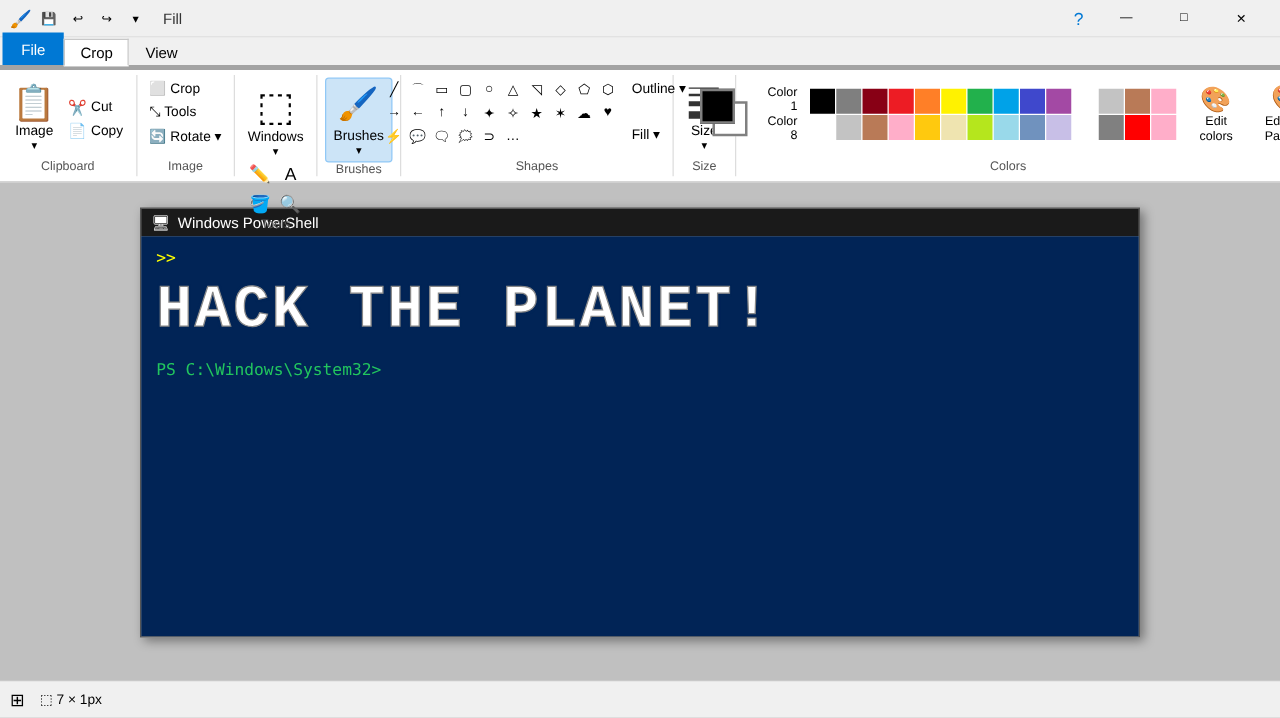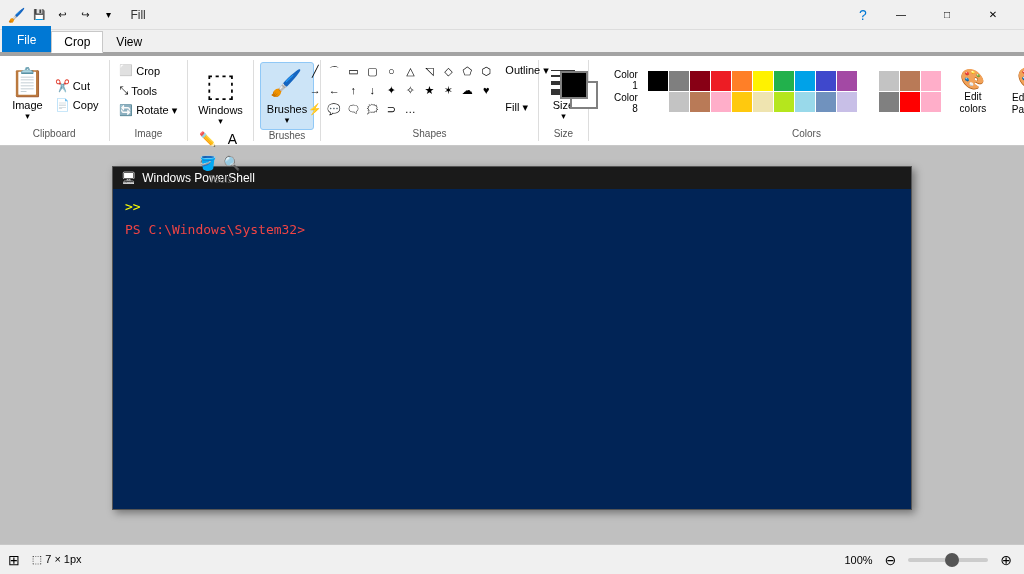--- a/index.html
+++ b/index.html
@@ -343,21 +343,21 @@
         2px 2px 0 #012456,
         0 0 0 #aaa;
       letter-spacing: 2px;
       line-height: 1.1;
       padding: 5px 0;
       
       -webkit-text-stroke: 1px #888;
       position: relative;
     }
     #ps-prompt-bottom {
-      color: #ef4444;
+      color: #22c55e;
       font-family: Consolas, monospace;
       font-size: 13px;
       margin-top: 8px;
     }
 
     
     #status-bar {
       height: 30px;
       background: #f0f0f0;
       border-top: 1px solid #c8c8c8;
@@ -618,34 +618,27 @@
 </div>
 
 <div id="canvas-area">
   <div id="powershell-window">
     <div id="ps-titlebar">
       <span id="ps-icon">🖥</span>
       <span>Windows PowerShell</span>
     </div>
     <div id="ps-body">
       <div id="ps-prompt-top">&gt;&gt;</div>
+      <div id="ps-hack-text">HACK THE PLANET!</div>
       <div id="ps-prompt-bottom">PS C:\Windows\System32&gt;</div>
     </div>
   </div>
 </div>
 
 <div id="status-bar">
   <div id="status-left">
     <div class="status-icon">⊞</div>
     <div>
       <span>⬚</span>
       <span>7 × 1px</span>
     </div>
   </div>
-  <div id="status-right">
-    <span>100%</span>
-    <div class="zoom-btn">⊖</div>
-    <div id="zoom-slider">
-      <div id="zoom-thumb"></div>
-    </div>
-    <div class="zoom-btn">⊕</div>
-  </div>
 </div>
 
 </body></html>

